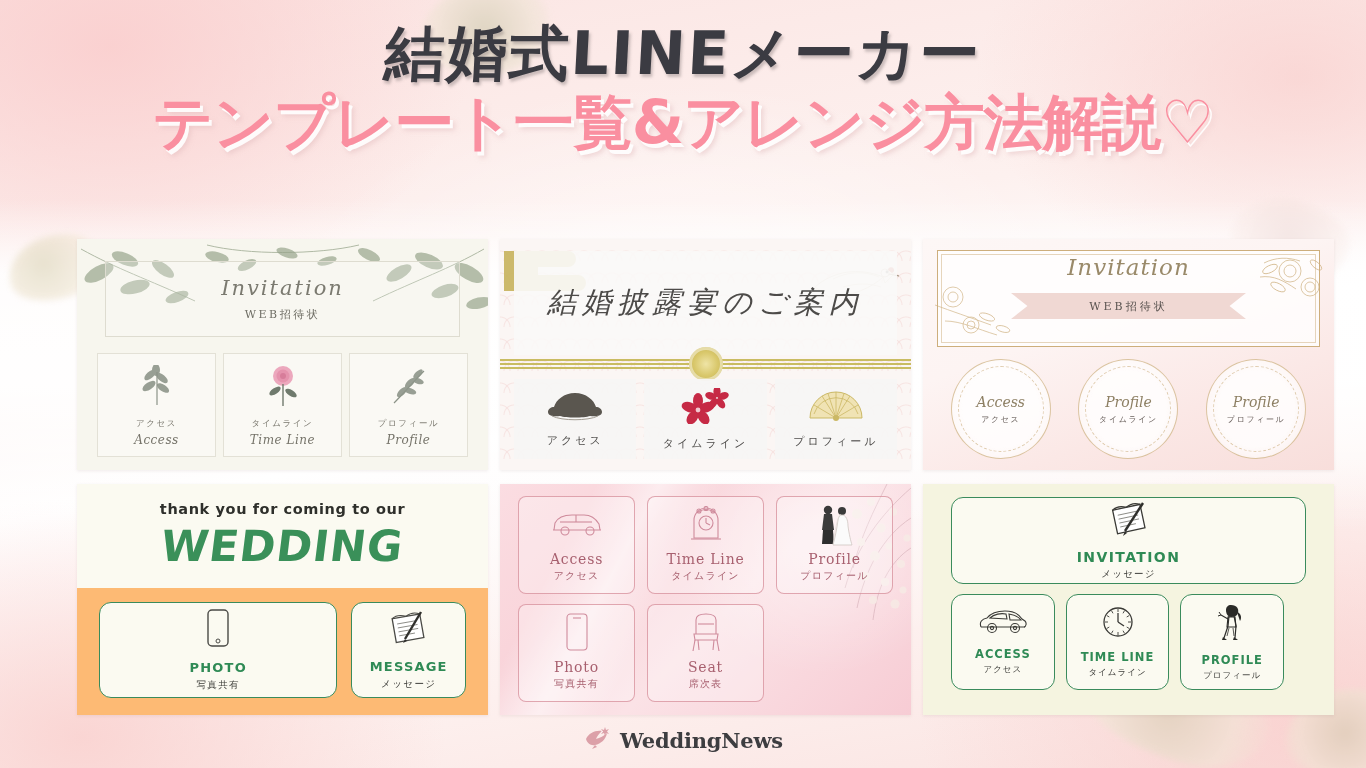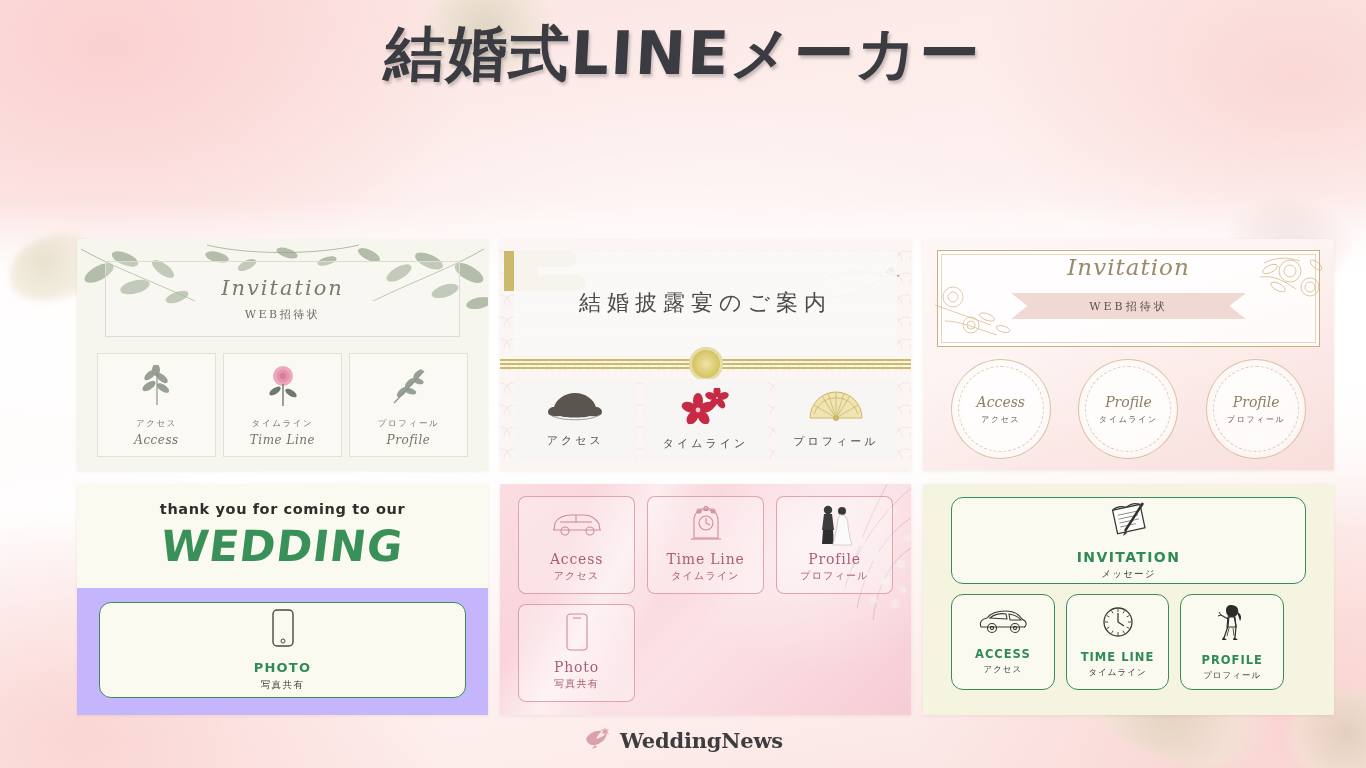--- a/index.html
+++ b/index.html
@@ -103,21 +103,21 @@
   .c2 { background: #fbf6f4; }
   .c2 .wave {
     position: absolute; inset: 0;
     background-image:
       radial-gradient(circle at 14px 22px, rgba(243,214,212,0) 9px, rgba(243,214,212,.85) 10px, rgba(243,214,212,0) 11px),
       radial-gradient(circle at 0px 22px,  rgba(243,214,212,0) 9px, rgba(243,214,212,.85) 10px, rgba(243,214,212,0) 11px),
       radial-gradient(circle at 28px 22px, rgba(243,214,212,0) 9px, rgba(243,214,212,.85) 10px, rgba(243,214,212,0) 11px);
     background-size: 28px 22px; opacity: .65;
   }
   .c2 .panel { position: absolute; left: 14px; right: 14px; top: 12px; height: 104px; background: rgba(250,248,247,.92); display: flex; align-items: center; justify-content: center; }
-  .c2 .panel-t { font-family: "DejaVu Serif", serif; font-size: 22px; color: #4d4b49; letter-spacing: 6px; }
+  .c2 .panel-t { font-family: "DejaVu Serif", serif; font-size: 29px; color: #4d4b49; letter-spacing: 6px; font-style: italic; }
   .c2 .mizu { position: absolute; left: 0; right: 0; top: 118px; height: 14px; }
   .c2 .mizu i { position: absolute; left: 0; right: 0; height: 2px; background: #c9bc62; }
   .c2 .knot { position: absolute; left: 50%; top: 108px; width: 34px; height: 34px; margin-left: -17px; border-radius: 50%;
               background: radial-gradient(circle at 50% 50%, #efe4a6 0%, #d9c86c 48%, #c0ab46 100%); box-shadow: inset 0 0 0 3px rgba(255,255,255,.45); }
   .c2 .tiles { position: absolute; left: 14px; right: 14px; top: 140px; display: flex; gap: 8px; }
   .c2 .tile { flex: 1; height: 80px; background: rgba(247,245,244,.95); display: flex; flex-direction: column; align-items: center; justify-content: center; }
   .c2 .tile .lb { font-family: "DejaVu Serif", serif; font-size: 11px; color: #4f4d4b; letter-spacing: 3px; margin-top: 8px; }
   .c2 .crane { position: absolute; right: 12px; top: 14px; opacity: .9; }
   .c2 .cloud { position: absolute; left: 4px; top: 6px; }
 
@@ -132,21 +132,21 @@
   .c3 .ribbon span { font-family: "DejaVu Serif", serif; font-size: 11px; color: #5a5350; letter-spacing: 3px; }
   .c3 .meds { position: absolute; left: 14px; right: 14px; top: 118px; display: flex; justify-content: space-around; }
   .c3 .med { width: 104px; height: 104px; display: flex; flex-direction: column; align-items: center; justify-content: center; position: relative; }
   .c3 .med .ring { position: absolute; inset: 2px; border-radius: 50%; border: 1px solid rgba(199,167,114,.65);
                    background: radial-gradient(circle at 50% 50%, rgba(255,255,255,.85) 55%, rgba(255,255,255,.2) 100%); }
   .c3 .med .ring2 { position: absolute; inset: 9px; border-radius: 50%; border: .5px dashed rgba(199,167,114,.55); }
   .c3 .med .en { position: relative; font-family: "DejaVu Serif", serif; font-style: italic; font-size: 14px; color: #8d7f63; }
   .c3 .med .jp { position: relative; font-family: "DejaVu Serif", serif; font-size: 8px; color: #6d6460; letter-spacing: 1.6px; margin-top: 4px; }
 
   
-  .c4 { background: #c4b5fd; }
+  .c4 { background: #fdba74; }
   .c4 .top { position: absolute; left: 0; right: 0; top: 0; height: 104px; background: #fbfaf1; display: flex; flex-direction: column; align-items: center; justify-content: center; }
   .c4 .t1 { font-family: "DejaVu Sans", sans-serif; font-size: 14.5px; font-weight: 600; color: #2e2f2b; letter-spacing: .6px; }
   .c4 .t2 { font-family: "DejaVu Sans", sans-serif; font-size: 43px; font-weight: 700; color: #3a9059; letter-spacing: 1px; margin-top: 4px; transform: skewX(-7deg); }
   .c4 .btns { position: absolute; left: 22px; right: 22px; top: 118px; display: flex; gap: 14px; }
   .c4 .btn { border: 1.6px solid #3a8b5c; border-radius: 12px; background: #fbfaf1; height: 96px;
              display: flex; flex-direction: column; align-items: center; justify-content: center; }
   .c4 .btn.wide { flex: 2.1; } .c4 .btn.narrow { flex: 1; }
   .c4 .btn .en { font-family: "DejaVu Sans", sans-serif; font-size: 13px; font-weight: 700; color: #2f8a55; letter-spacing: 1.2px; margin-top: 8px; }
   .c4 .btn .jp { font-family: "DejaVu Sans", sans-serif; font-size: 9.5px; color: #3c3c38; letter-spacing: 1.4px; margin-top: 4px; }
 
@@ -191,20 +191,21 @@
   <div class="blob b2"></div>
   <div class="blob b3"></div>
   <div class="blob b4"></div>
   <div class="blob b5"></div>
   <div class="blob b6"></div>
   <div class="blob b7"></div>
   <div class="blob b8"></div>
 
   <div class="headline">
     <div class="title-main">結婚式LINEメーカー</div>
+    <div class="title-sub">テンプレート一覧&amp;アレンジ方法解説♡</div>
   </div>
 
   <div class="grid">
 
     <div class="card c1">
       <div class="leafband">
         <svg width="411" height="92" viewBox="0 0 411 92">
           <g fill="#a9b49e" opacity=".85">
             <ellipse cx="22" cy="34" rx="16" ry="7" transform="rotate(-28 22 34)"></ellipse>
             <ellipse cx="48" cy="20" rx="14" ry="6" transform="rotate(22 48 20)"></ellipse>
@@ -430,20 +431,40 @@
         <div class="btn wide">
           <span>
             <svg width="26" height="40" viewBox="0 0 26 40">
               <rect x="3" y="2" width="20" height="36" rx="4" fill="none" stroke="#4a4a46" stroke-width="1.4"></rect>
               <circle cx="13" cy="33" r="2" fill="none" stroke="#4a4a46" stroke-width="1"></circle>
             </svg>
           </span>
           <span class="en">PHOTO</span>
           <span class="jp">写真共有</span>
         </div>
+        <div class="btn narrow">
+          <span>
+            <svg width="42" height="38" viewBox="0 0 42 38">
+              <g transform="rotate(-10 21 19)">
+                <rect x="6" y="7" width="28" height="24" fill="#fff" stroke="#4a4a46" stroke-width="1.3"></rect>
+                <g stroke="#7a7a74" stroke-width=".8">
+                  <path d="M10 13 h20"></path>
+                    <path d="M10 17 h20"></path>
+                    <path d="M10 21 h20"></path>
+                    <path d="M10 25 h16"></path>
+                </g>
+                <path d="M6 7 q6 -4 14 0 q7 -4 14 0" fill="none" stroke="#4a4a46" stroke-width="1.2"></path>
+              </g>
+              <path d="M33 3 L17 30" stroke="#2f2f2c" stroke-width="2.4"></path>
+              <path d="M17 30 L15 34 L19 32 Z" fill="#2f2f2c"></path>
+            </svg>
+          </span>
+          <span class="en">MESSAGE</span>
+          <span class="jp">メッセージ</span>
+        </div>
       </div>
     </div>
 
     <div class="card c5">
       <div class="sheen"></div>
       <div class="floral">
         <svg width="150" height="150" viewBox="0 0 150 150">
           <g stroke="#c59aa4" stroke-width=".9" fill="none" opacity=".65">
             <path d="M150 4 C 120 30 96 62 84 104"></path>
               <path d="M150 34 C 122 52 104 86 96 124"></path>
@@ -521,20 +542,37 @@
         <div class="tile">
           <span class="ic">
             <svg width="26" height="40" viewBox="0 0 26 40">
               <rect x="3" y="2" width="20" height="36" rx="3.5" fill="none" stroke="#cf8b9c" stroke-width="1.1"></rect>
               <path d="M9 6 h8" stroke="#cf8b9c" stroke-width="1.1"></path>
               </svg>
           </span>
           <span class="en">Photo</span>
           <span class="jp">写真共有</span>
         </div>
+        <div class="tile">
+          <span class="ic">
+            <svg width="38" height="40" viewBox="0 0 38 40">
+                <g stroke="#cf8b9c" stroke-width="1.1" fill="none">
+              <path d="M9 22 L9 8 C 9 4 12 2 19 2 C 26 2 29 4 29 8 L29 22"></path>
+              <path d="M7 22 h24 l-1 6 h-22 z"></path>
+                  <path d="M8 28 L6 39"></path>
+                  <path d="M30 28 L32 39"></path>
+              <path d="M11 28 L12 38"></path>
+                  <path d="M27 28 L26 38"></path>
+                  <path d="M11 12 h16"></path>
+                </g>
+              </svg>
+          </span>
+          <span class="en">Seat</span>
+          <span class="jp">席次表</span>
+        </div>
       </div>
     </div>
 
     <div class="card c6">
       <div class="inner"></div>
       <div class="big">
         <span>
           <svg width="44" height="38" viewBox="0 0 44 38">
             <g transform="rotate(-12 22 19)">
               <rect x="8" y="6" width="28" height="24" fill="#fff" stroke="#3a3a36" stroke-width="1.3"></rect>

